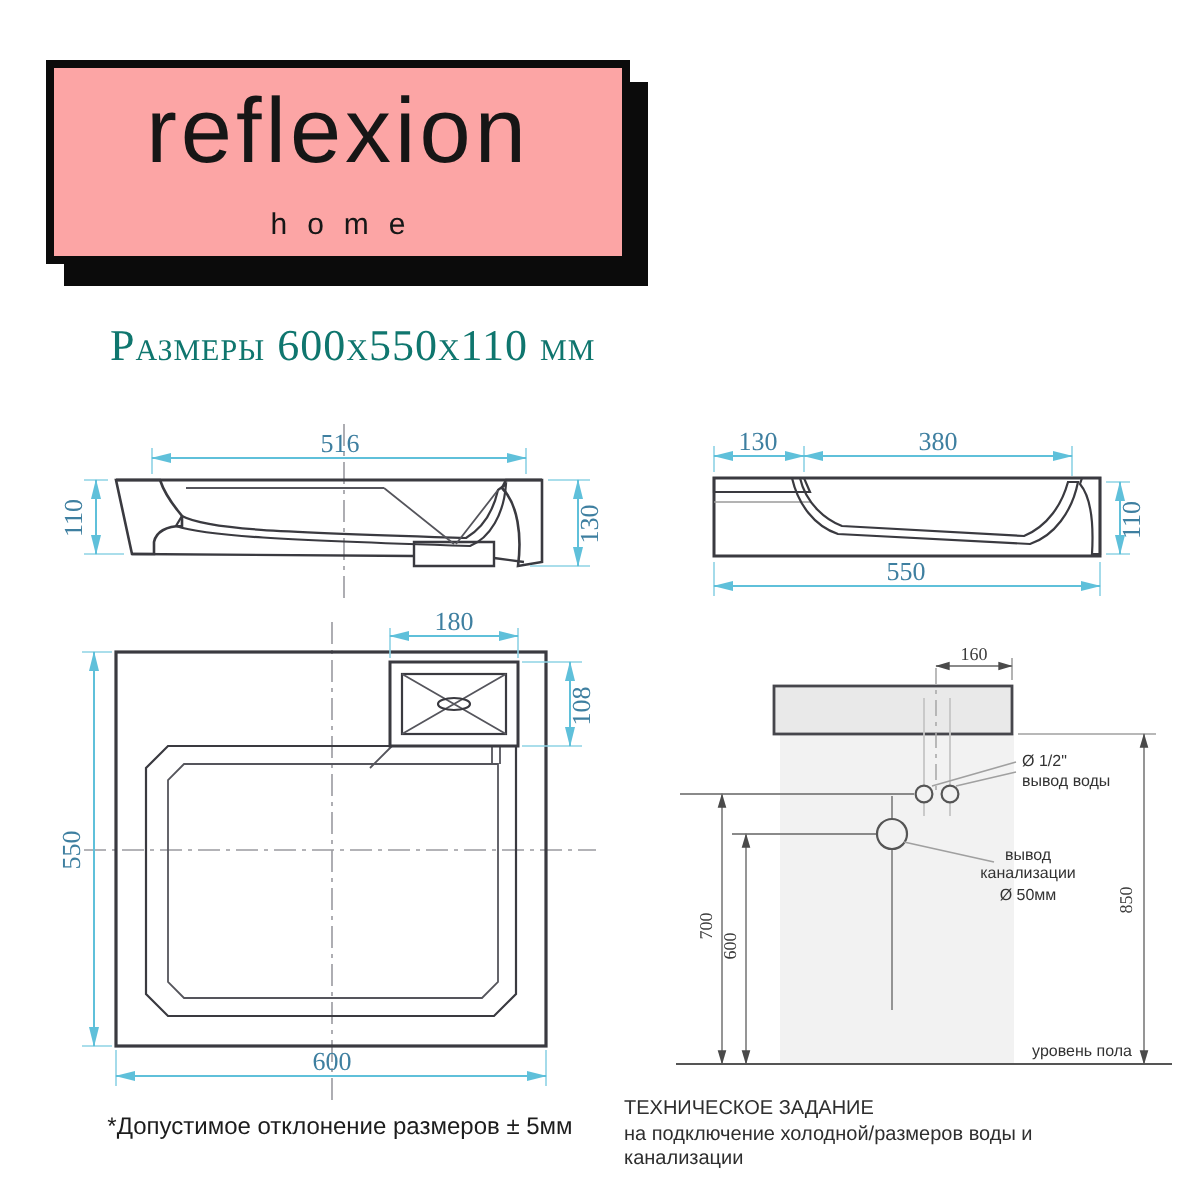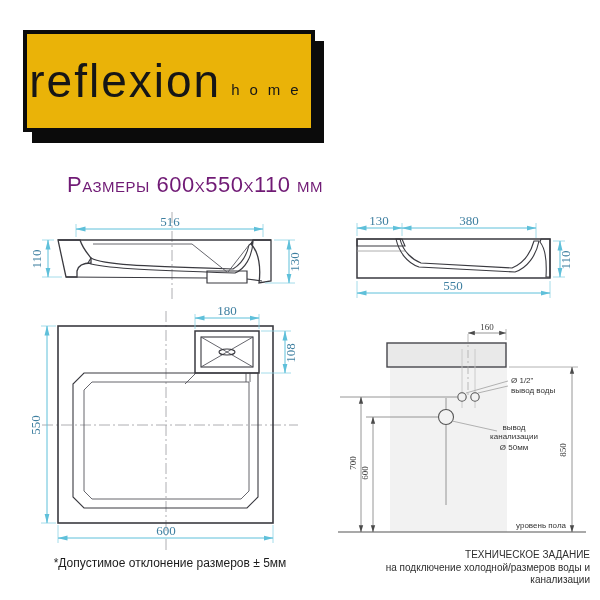--- a/index.html
+++ b/index.html
@@ -1,43 +1,43 @@
 <!DOCTYPE html>
 <html><head>
 <meta charset="utf-8">
 <style>
   html,body{margin:0;padding:0;background:#ffffff;}
   .page{position:relative;width:600px;height:600px;background:#fff;overflow:hidden;
         font-family:"Liberation Sans",sans-serif;}
   
   .logo-box{position:absolute;left:23px;top:30px;width:284px;height:94px;
-            background:#eab308;border:4px solid #0b0b0b;box-shadow:9px 11px 0 #0b0b0b;
-            display:flex;flex-direction:row;align-items:center;justify-content:center;}
+            background:#fca5a5;border:4px solid #0b0b0b;box-shadow:9px 11px 0 #0b0b0b;
+            display:flex;flex-direction:column;align-items:center;justify-content:center;}
   .brand{font-size:46px;color:#161616;letter-spacing:2px;line-height:1;}
   .brand-sub{font-size:15px;color:#161616;letter-spacing:10px;margin-top:16px;text-indent:10px;}
   
-  .title{position:absolute;left:55px;top:160px;margin:12px;font-family:Liberation Sans, sans-serif;
-         font-weight:normal;font-variant:small-caps;font-size:22px;color:#701a75;letter-spacing:0.5px;}
+  .title{position:absolute;left:55px;top:160px;margin:0;font-family:Liberation Serif, serif;
+         font-weight:normal;font-variant:small-caps;font-size:22px;color:#0f766e;letter-spacing:0.5px;}
   
   svg{position:absolute;overflow:visible;}
   .dark{stroke:#3a3a40;fill:none;}
   .thin{stroke:#55555c;stroke-width:0.9;fill:none;}
   .dimline{stroke:#5fc0da;stroke-width:1;fill:none;}
   .ext{stroke:#8ed3e5;stroke-width:0.8;fill:none;}
   .dim{font-family:"Liberation Serif",serif;font-size:13px;fill:#3e7fa0;}
   .cl{stroke:#9a9aa0;stroke-width:0.8;stroke-dasharray:11 3 2 3;fill:none;}
   
   .iline{stroke:#8a8a8a;stroke-width:0.9;fill:none;}
   .ilead{stroke:#a0a0a0;stroke-width:0.8;fill:none;}
   .idim{font-family:"Liberation Serif",serif;font-size:9px;fill:#3c3c3c;}
   .ilab{font-family:"Liberation Sans",sans-serif;font-size:8px;fill:#333;}
   
   .foot-left{position:absolute;left:30px;top:556px;width:280px;text-align:center;
              font-size:12px;color:#1c1c1c;}
-  .foot-right{position:absolute;left:324px;top:549px;width:266px;text-align:right;
+  .foot-right{position:absolute;left:312px;top:549px;width:266px;text-align:left;
               font-size:10px;color:#2e2e2e;line-height:1.25;}
 </style>
 </head>
 <body>
 
 <div class="page">
 
   <div class="logo-box">
     <div class="brand">reflexion</div>
     <div class="brand-sub">home</div>

